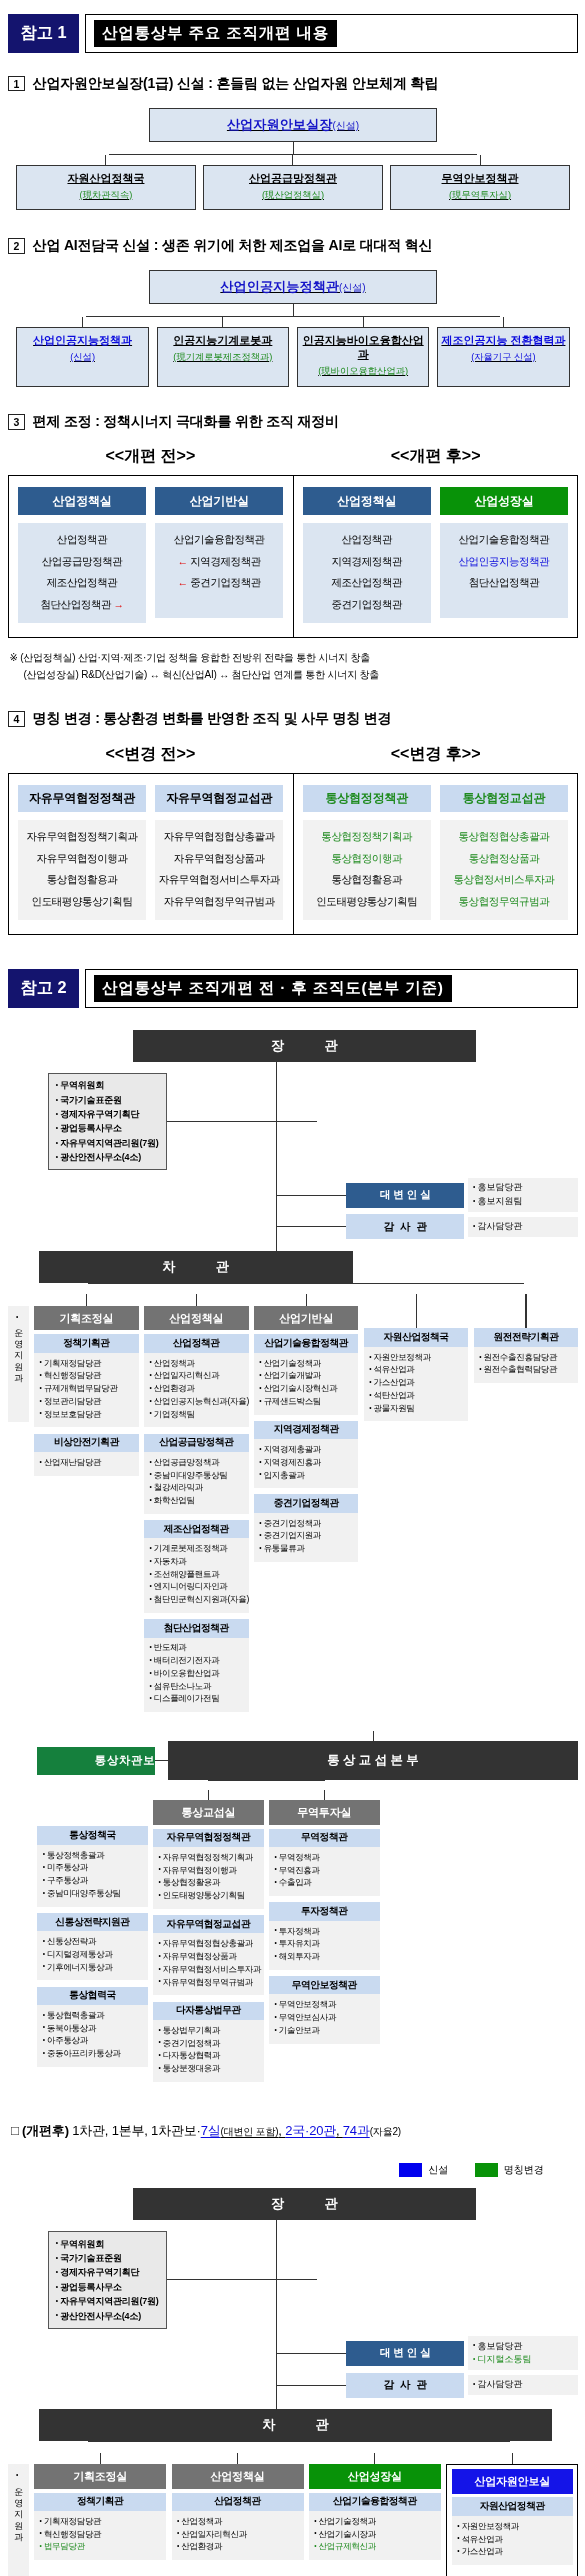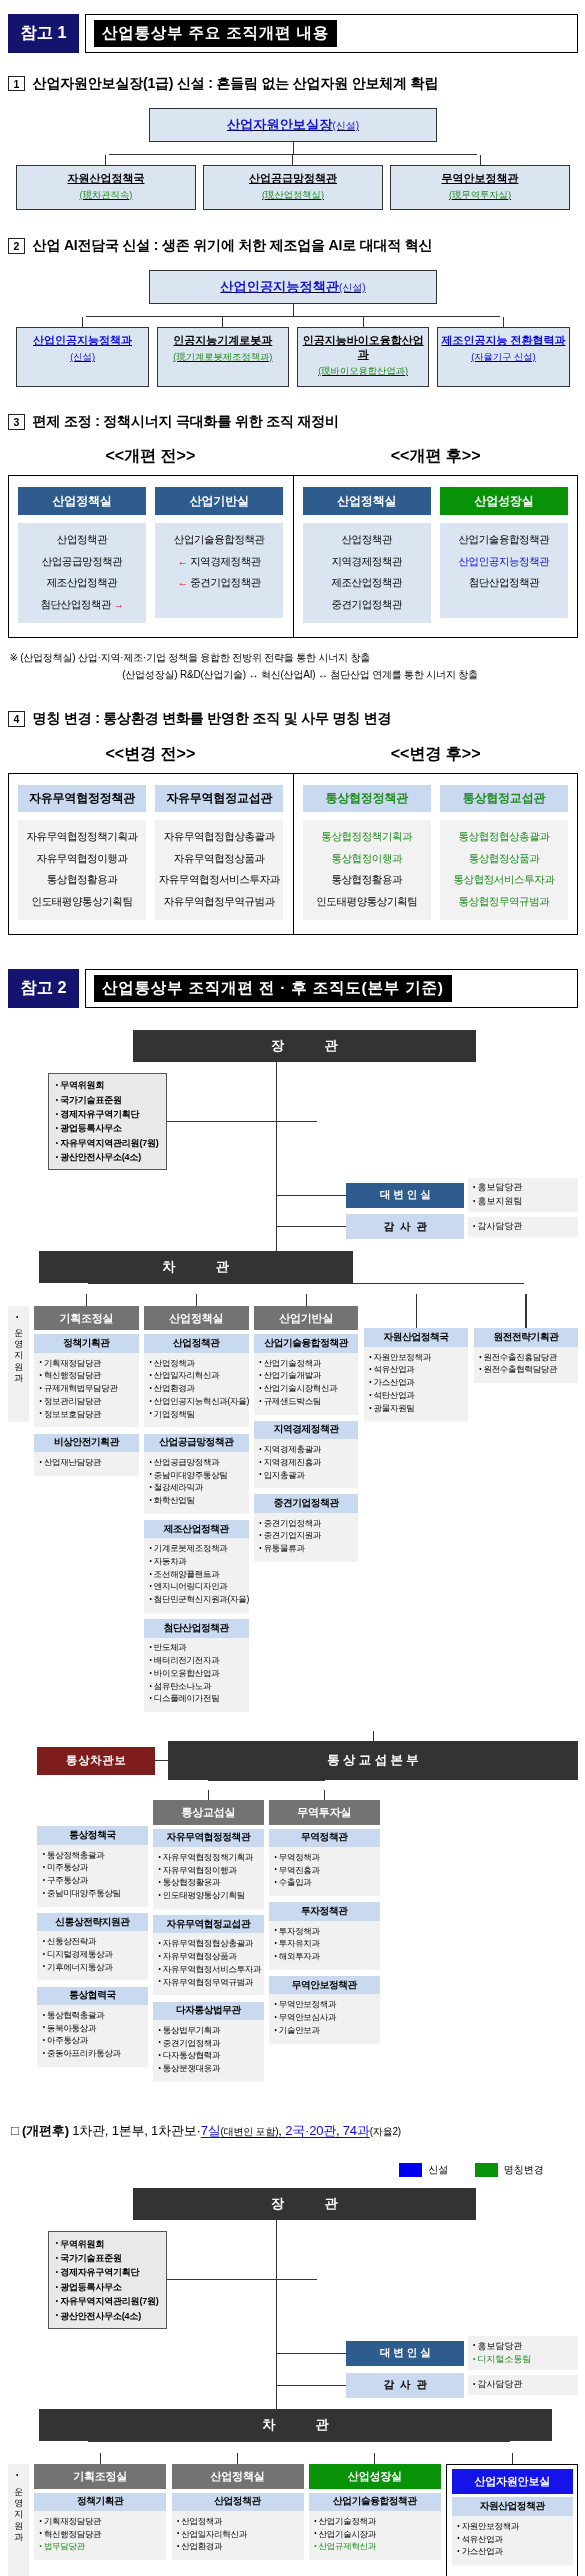--- a/index.html
+++ b/index.html
@@ -44,21 +44,21 @@
 .cmp-col { flex:1; }
 .cmp-head { text-align:center; font-weight:bold; font-size:12px; padding:5.4px 1.6px; margin-bottom:7.8px; letter-spacing:-0.2px; }
 .h-navy { background:#2e5c8f; color:#fff; }
 .h-green { background:#089208; color:#fff; }
 .h-lightblue { background:#c9daf0; color:#000; }
 .h-lightblue.hc-green { color:#1e8a1e; }
 .cmp-items { text-align:center; font-size:10.5px; line-height:2.05; padding:6.2px 1.6px 7.8px; letter-spacing:-0.4px; }
 .s3 .cmp-items { background:#dbe5f1; min-height:95px; }
 .s4 .cmp-items { background:#f2f2f2; min-height:99px; }
 .notes { font-size:10px; line-height:1.75; margin:11px 1.6px 0; letter-spacing:-0.2px; }
-.notes .n2 { padding-left:14px;text-align:center; }
+.notes .n2 { padding-left:14px; }
 
 
 .summary { font-size:13px; margin:20px 4.7px 23px; letter-spacing:-0.2px; }
 .sg-b { font-weight:bold; }
 .sg-small { font-size:10px; }
 .sg-blue { color:#0b0bdd; }
 .sg-u { text-decoration:underline; text-underline-offset:2.3px; }
 .sg-sq { font-size:13.2px; color:#222; }
 
 
@@ -101,21 +101,21 @@
 .oc-colhead { text-align:center; color:#fff; font-weight:bold; font-size:11px; padding:4.7px 0; margin-bottom:3.9px; letter-spacing:-0.2px; }
 .ch-navy { background:#737373; } .ch-green { background:#089208; } .ch-blue { background:#1414e8; }
 .outline-box { border:1.6px solid #000; padding:3.9px 4.7px 7px; }
 .oc-grp { margin-bottom:6.2px; }
 .oc-grphead { background:#c9daf0; text-align:center; font-weight:bold; font-size:9.7px; padding:2.7px 0; letter-spacing:-0.4px; }
 .oc-grpitems { background:#f1f1f1; padding:3.9px 1.6px 7px 5.4px; font-size:8.5px; line-height:1.5; letter-spacing:-0.3px; }
 .oc-item { white-space:nowrap; }
 .blt { font-size:6.6px; margin-right:2.3px; vertical-align:1.2px; }
 .arr { font-weight:bold; }
 .trade-row { display:flex; align-items:center; margin-top:23px; }
-.deputy { flex:0 0 118px; margin-left:29.5px; background:#7f1d1d; color:#fff; font-weight:bold; text-align:center; font-size:11.3px; padding:6.2px 0; letter-spacing:0.8px; }
+.deputy { flex:0 0 118px; margin-left:29.5px; background:#15803d; color:#fff; font-weight:bold; text-align:right; font-size:11.3px; padding:6.2px 0; letter-spacing:0.8px; }
 .trade-link { width:12.4px; height:1.1px; background:#333; }
 .hq-bar { flex:1; text-align:center; font-size:12.4px; padding:11px 0; position:relative; }
 .hq-bar::after { content:""; position:absolute; left:50%; top:-10px; width:1.1px; height:10px; background:#333; }
 .trade-cols-wrap { margin-left:29.5px; }
 .chart1 .trade-cols-wrap { width:60%; }
 .trade-dist { position:relative; height:10px; }
 .trade-dist::before { content:""; position:absolute; top:0; height:1.1px; background:#333; left:50%; right:16%; }
 .trade-cols .oc-col::before { height:10px; }
 </style>
 </head>

